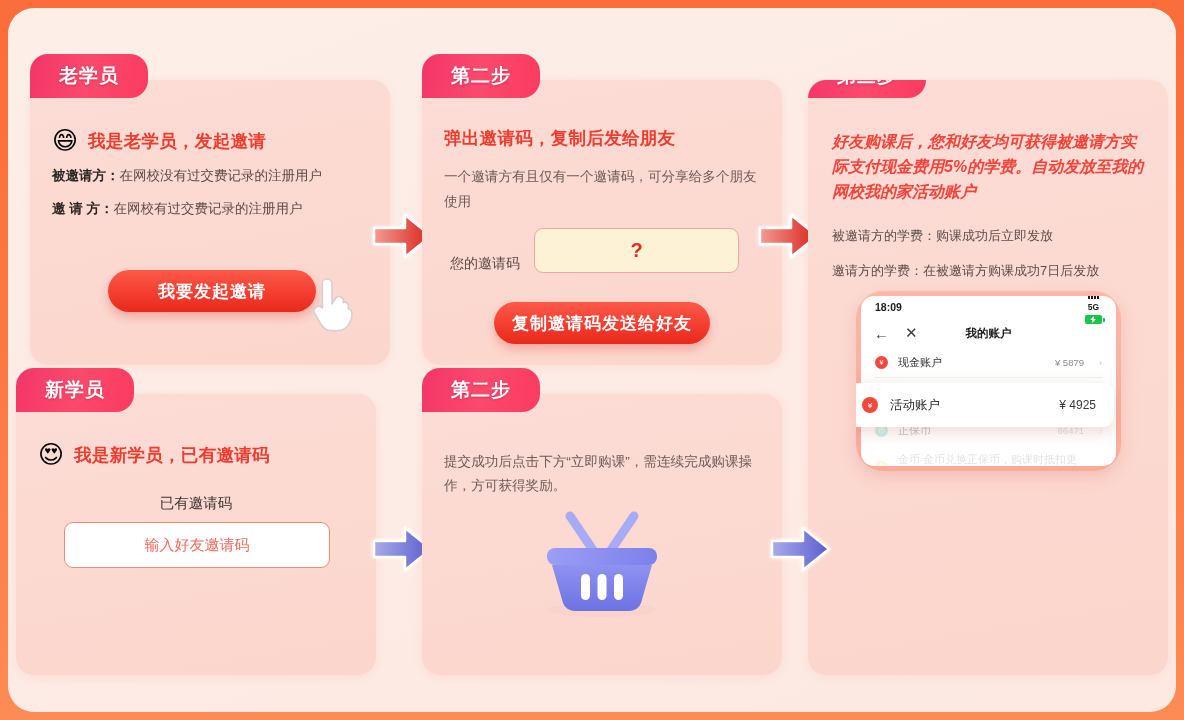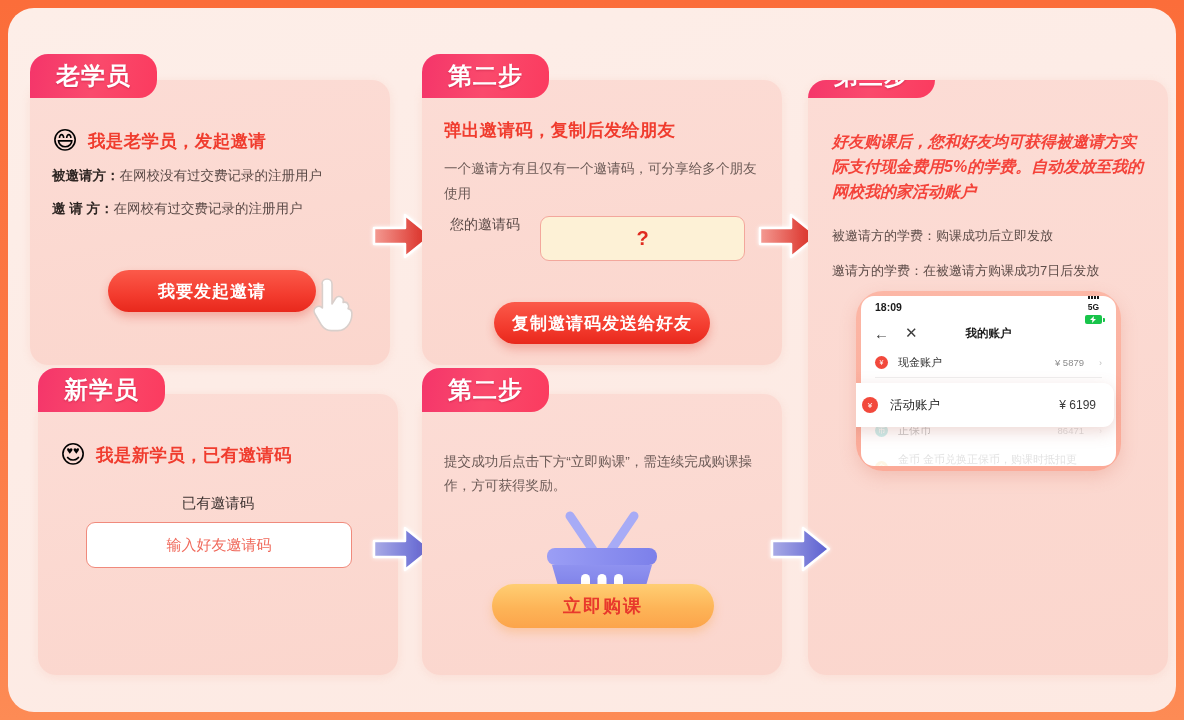--- a/index.html
+++ b/index.html
@@ -34,21 +34,21 @@
   .tab {
     position: absolute;
     left: 0; top: -26px;
     height: 44px;
     min-width: 118px;
     padding: 0 26px;
     display: flex; align-items: center; justify-content: center;
     background: linear-gradient(100deg,#f4356a 0%,#fa4a6c 50%,#fb3b5f 100%);
     border-radius: 18px 18px 18px 0;
     color: #fff;
-    font-size: 24px;
+    font-size: 19px;
     font-weight: bold;
     letter-spacing: 1px;
     text-shadow: 0 1px 2px rgba(150,10,40,.35);
     z-index: 4;
   }
 
   .hd-row { display: flex; align-items: center; gap: 10px; margin-top: 22px; }
   .emoji { font-size: 25px; line-height: 1; }
   .hd-title {
     color: #f03c2e;
@@ -92,21 +92,21 @@
     border-radius: 22px;
     background: linear-gradient(180deg,#ffce73 0%,#fdb457 55%,#fca44b 100%);
     color: #e8392c;
     font-size: 18px; font-weight: bold;
     display: flex; align-items: center; justify-content: center;
     box-shadow: 0 5px 10px rgba(250,165,80,.35);
     letter-spacing: 2px;
   }
 
   
-  .code-row { position: absolute; left: 28px; top: 136px; display: flex; align-items: flex-start; gap: 20px; }
+  .code-row { position: absolute; left: 28px; top: 148px; display: flex; align-items: flex-end; gap: 14px; }
   .code-label { font-size: 14px; color: #5b4a47; }
   .code-box {
     width: 205px; height: 45px;
     border: 1px solid #f3a79c;
     border-radius: 9px;
     background: #fdf1d6;
     display: flex; align-items: center; justify-content: center;
     color: #e02b20; font-size: 20px; font-weight: bold;
   }
 
@@ -216,21 +216,21 @@
             <stop offset="1" stop-color="#d8241c"></stop>
           </linearGradient>
         </defs>
       <path d="M2 20h31V7l26 21-26 21V36H2z" fill="url(#gr)" stroke="#ffffff" stroke-width="2.5" stroke-linejoin="round"></path>
     </svg>
   </div>
 
   <div class="card" style="left:414px;top:72px;width:360px;height:285px;">
     <div class="tab">第二步</div>
     <div class="card-inner">
-      <div class="hd-title" style="margin-top:12px;">弹出邀请码，复制后发给朋友</div>
+      <div class="hd-title" style="margin-top:20px;">弹出邀请码，复制后发给朋友</div>
       <div class="body-txt" style="margin-top:14px;">一个邀请方有且仅有一个邀请码，可分享给多个朋友使用</div>
     </div>
     <div class="code-row">
       <span class="code-label">您的邀请码</span>
       <span class="code-box">?</span>
     </div>
     <div class="btn-red" style="left:72px;top:222px;width:216px;">复制邀请码发送给好友</div>
   </div>
 
   <div class="arrow" style="left:750px;top:200px;">
@@ -287,26 +287,26 @@
         </div>
         <div class="acct-row faded2">
           <span class="acct-dot" style="background:#f5b742">金</span>
           <span class="acct-name">金币 金币兑换正保币，购课时抵扣更多现金！</span>
           <span class="acct-chev">›</span>
         </div>
       </div>
       <div class="float-card">
         <span class="acct-dot" style="background:#f2493c">¥</span>
         <span class="acct-name">活动账户</span>
-        <span class="acct-val">¥ 6199</span>
-      </div>
-    </div>
-  </div>
-
-  <div class="card" style="left:30px;top:386px;width:360px;height:281px;">
+        <span class="acct-val">¥ 4925</span>
+      </div>
+    </div>
+  </div>
+
+  <div class="card" style="left:8px;top:386px;width:360px;height:281px;">
     <div class="tab">新学员</div>
     <div class="card-inner">
       <div class="hd-row" style="margin-top:22px;">
         <span class="emoji">😍</span>
         <span class="hd-title">我是新学员，已有邀请码</span>
       </div>
     </div>
     <div class="lbl-center" style="top:100px;">已有邀请码</div>
     <div class="input-box" style="left:48px;top:128px;width:266px;text-align:center;">输入好友邀请码</div>
   </div>
@@ -349,21 +349,20 @@
         <circle cx="86" cy="50" r="5" fill="#4e52c4"></circle>
         <rect x="20" y="44" width="110" height="17" rx="8" fill="url(#bk2)"></rect>
         <path d="M25 61h100l-11 38a12 12 0 0 1-11.5 8H47.5A12 12 0 0 1 36 99z" fill="url(#bk)"></path>
         <g fill="#ffffff">
           <rect x="54" y="70" width="9" height="26" rx="4.5"></rect>
           <rect x="70.5" y="70" width="9" height="26" rx="4.5"></rect>
           <rect x="87" y="70" width="9" height="26" rx="4.5"></rect>
         </g>
       </svg>
     </div>
-    <div class="btn-orange" style="left:70px;top:190px;width:222px;">立即购课</div>
   </div>
 
   <div class="arrow" style="left:762px;top:513px;">
     <svg width="62" height="56" viewBox="0 0 62 56">
       <path d="M2 20h31V7l26 21-26 21V36H2z" fill="url(#gb)" stroke="#ffffff" stroke-width="2.5" stroke-linejoin="round"></path>
     </svg>
   </div>
 
 </div>
 

